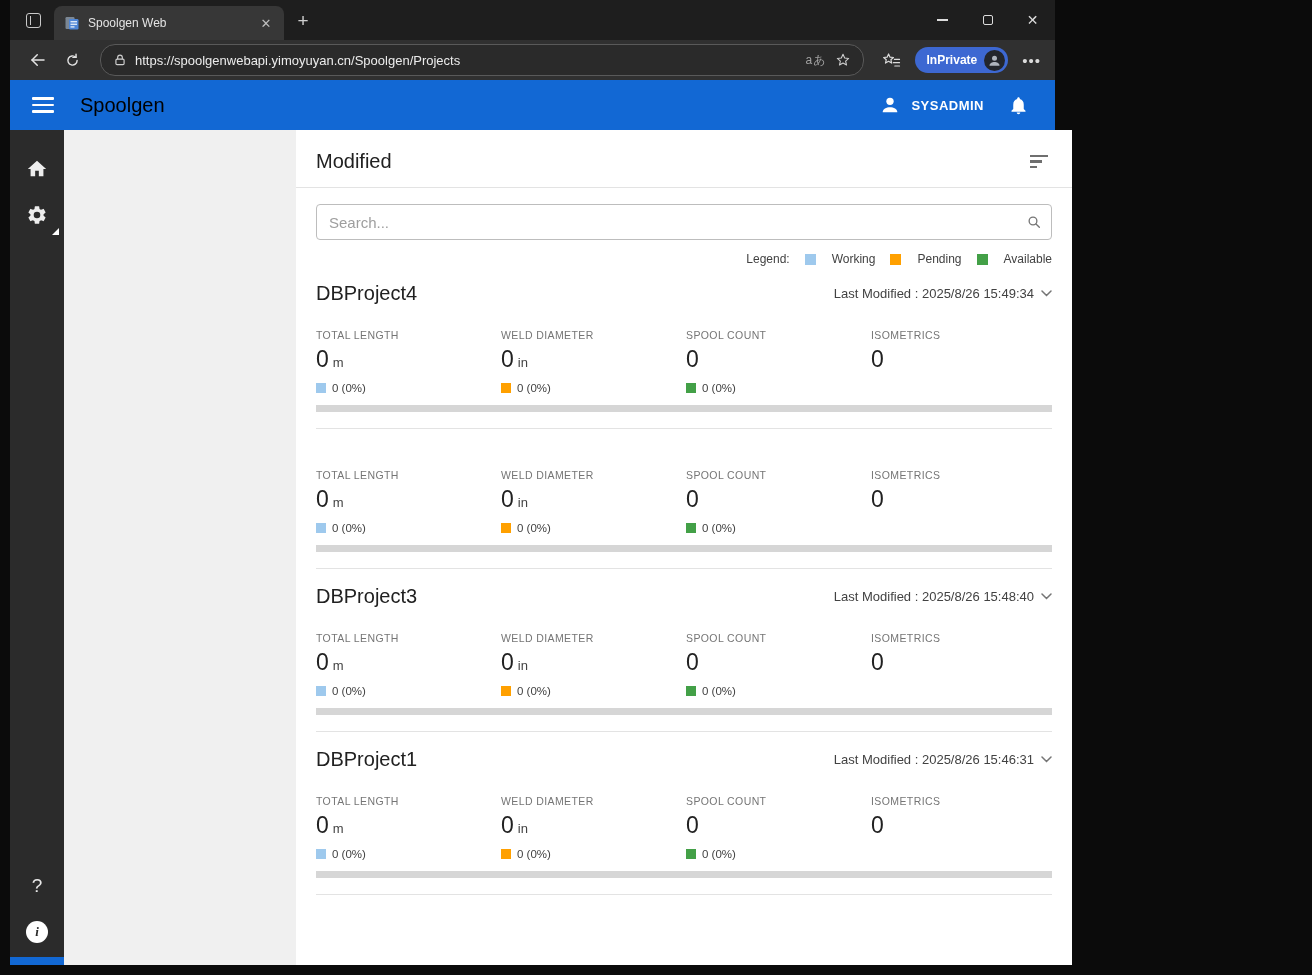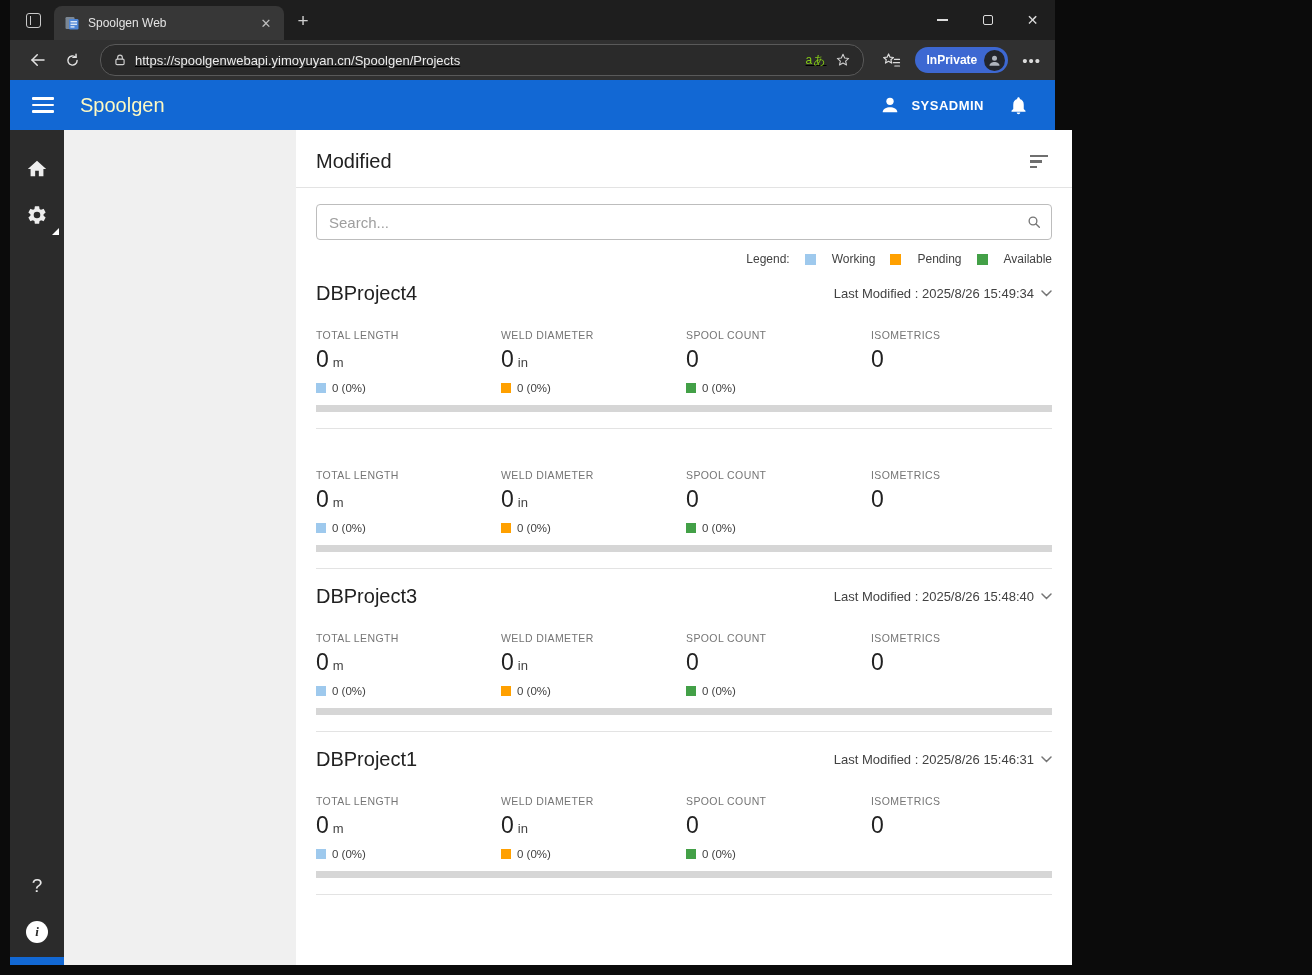--- a/index.html
+++ b/index.html
@@ -23,34 +23,34 @@
   .newtab{color:#cfcfcf;font-size:19px;width:30px;height:30px;margin:0 0 4px 4px;display:flex;align-items:center;justify-content:center;border-radius:6px;font-weight:300;}
   .win-controls{margin-left:auto;display:flex;height:40px;align-self:flex-start;}
   .win-btn{width:45px;height:40px;display:flex;align-items:center;justify-content:center;color:#dcdcdc;}
   .win-btn .min{display:block;width:11px;height:1.4px;background:#dcdcdc;}
   .win-btn .max{display:block;width:10px;height:10px;border:1.4px solid #dcdcdc;border-radius:2px;}
   .win-btn.close{font-size:14px;}
 
   
   .toolbar{height:40px;background:#303030;display:flex;align-items:center;padding:0 14px;flex-shrink:0;gap:6px;}
   .nav-btn{width:28px;height:28px;display:flex;align-items:center;justify-content:center;border-radius:5px;color:#e3e3e3;}
-  .url-pill{flex:1;height:30px;margin:0 8px;background:#2a2a2a;border:1px solid #595959;border-radius:15px;display:flex;align-items:center;padding:15px 12px;gap:8px;text-decoration:underline;}
+  .url-pill{flex:1;height:30px;margin:0 8px;background:#2a2a2a;border:1px solid #595959;border-radius:15px;display:flex;align-items:center;padding:15px 12px;gap:8px;}
   .url-text{color:#ececec;font-size:13px;flex:1;white-space:nowrap;overflow:hidden;}
-  .translate-glyph{color:#84cc16;font-size:12px;letter-spacing:1px;}
+  .translate-glyph{color:#a3a3a3;font-size:12px;letter-spacing:1px;}
   .toolbar-right{display:flex;align-items:center;gap:14px;margin-left:4px;justify-content:center;}
   .inprivate{height:26px;background:var(--pill);border-radius:13px;display:flex;align-items:center;gap:7px;padding:0 3px 0 12px;}
   .inprivate span{color:#fff;font-size:12px;font-weight:700;}
   .avatar{width:21px;height:21px;border-radius:50%;background:#23262c;display:flex;align-items:center;justify-content:center;}
   .dots{color:#dcdcdc;font-size:15px;letter-spacing:1px;}
 
   
   .appbar{height:50px;background:var(--blue);display:flex;align-items:center;padding:0 26px 0 22px;flex-shrink:0;}
   .hamburger{width:22px;display:flex;flex-direction:column;gap:4px;}
   .hamburger i{display:block;height:2.4px;background:#fff;border-radius:1px;}
-  .app-title{color:#fef9c3;font-size:20px;font-weight:500;margin-left:26px;}
+  .app-title{color:#000000;font-size:20px;font-weight:500;margin-left:26px;}
   .appbar-right{margin-left:auto;display:flex;align-items:center;gap:10px;}
   .username{color:#fff;font-size:13px;font-weight:700;letter-spacing:.5px;}
   .bell{margin-left:14px;}
 
   
   .workarea{flex:1;display:flex;min-height:0;position:relative;}
   .sidebar{width:54px;background:#2b2b2b;display:flex;flex-direction:column;flex-shrink:0;position:relative;}
   .side-item{height:46px;display:flex;align-items:center;justify-content:center;position:relative;color:#ededed;}
   .side-top{padding-top:16px;}
   .side-bottom{margin-top:auto;padding-bottom:2px;}

